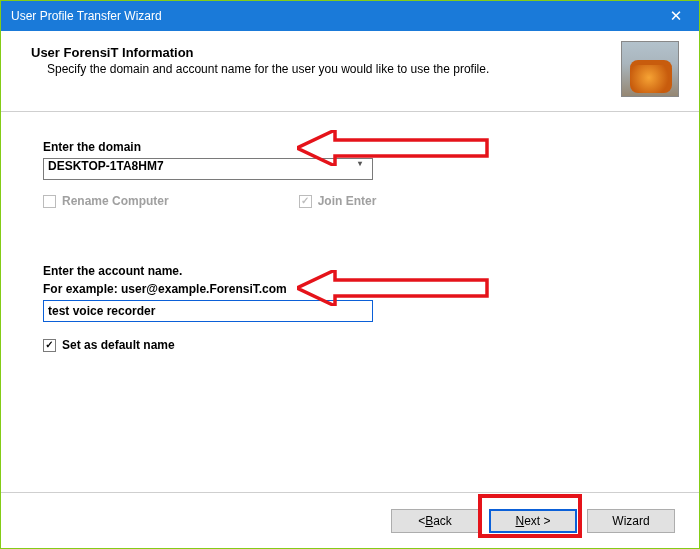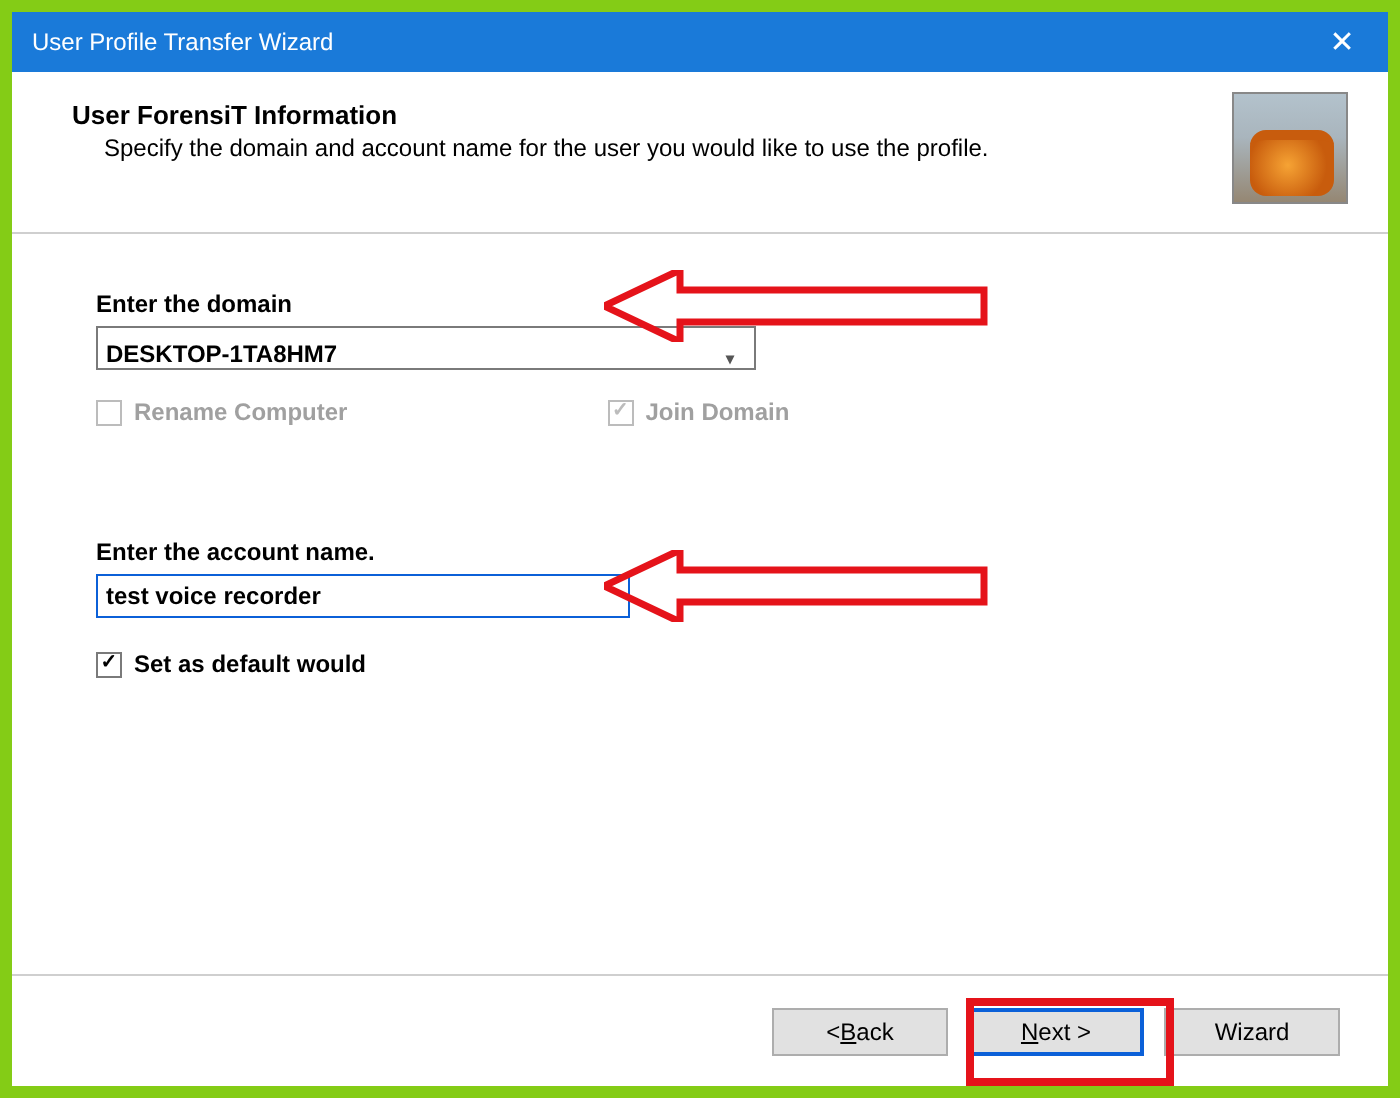--- a/index.html
+++ b/index.html
@@ -6,21 +6,21 @@
   body {
     margin: 0;
     background: #fff;
     font-family: "Segoe UI", Tahoma, sans-serif;
     font-size: 12px;
     color: #000;
   }
   .window {
     width: 700px;
     height: 549px;
-    border: 6px solid #84cc16;
+    border: 1px solid #84cc16;
     display: flex;
     flex-direction: column;
     position: relative;
   }
   .titlebar {
     height: 30px;
     background: #1a7ad9;
     color: #fff;
     display: flex;
     align-items: center;
@@ -85,39 +85,39 @@
   }
   .form {
     flex: 1;
     padding: 28px 30px 0 42px;
     position: relative;
     font-weight: bold;
   }
   .label { margin: 0 0 4px 0; }
   .combo, .textinput {
     display: flex;
-    align-items: flex-end;
+    align-items: flex-start;
     height: 22px;
     font: inherit;
     background: #fff;
     padding: 0 4px;
   }
   .combo {
     width: 330px;
     border: 1px solid #7a7a7a;
   }
   .combo .val { flex: 1; }
   .combo .dd {
     width: 16px;
     text-align: center;
     color: #555;
     font-size: 8px;
   }
   .textinput {
-    width: 267px;
+    width: 330px;
     border: 1px solid #0b60d8;
     outline: none;
   }
   .checkrow {
     display: flex;
     gap: 130px;
     margin-top: 14px;
     text-align: center;
   }
   .chk {
@@ -201,34 +201,35 @@
           <span class="val">DESKTOP-1TA8HM7</span>
           <span class="dd">▾</span>
         </div>
         <div class="checkrow">
           <div class="chk disabled">
             <span class="box"></span>
             <span>Rename Computer</span>
           </div>
           <div class="chk disabled">
             <span class="box">✓</span>
-            <span>Join Domain</span>
+            <span>Join Enter</span>
           </div>
         </div>
       </div>
 
       <div class="section2">
         <p class="label">Enter the account name.</p>
+        <p class="label">For example: user@example.ForensiT.com</p>
         <input class="textinput" value="test voice recorder" style="">
       </div>
 
       <div class="section3">
         <div class="chk">
           <span class="box">✓</span>
-          <span>Set as default would</span>
+          <span>Set as default name</span>
         </div>
       </div>
 
       <div class="arrow" style="left:296px; top:18px;">
         <svg width="192" height="36">
           <polygon points="0,18 38,0 38,10 190,10 190,26 38,26 38,36" fill="none" stroke="#e5131a" stroke-width="3.5"></polygon>
         </svg>
       </div>
       <div class="arrow" style="left:296px; top:158px;">
         <svg width="192" height="36">

